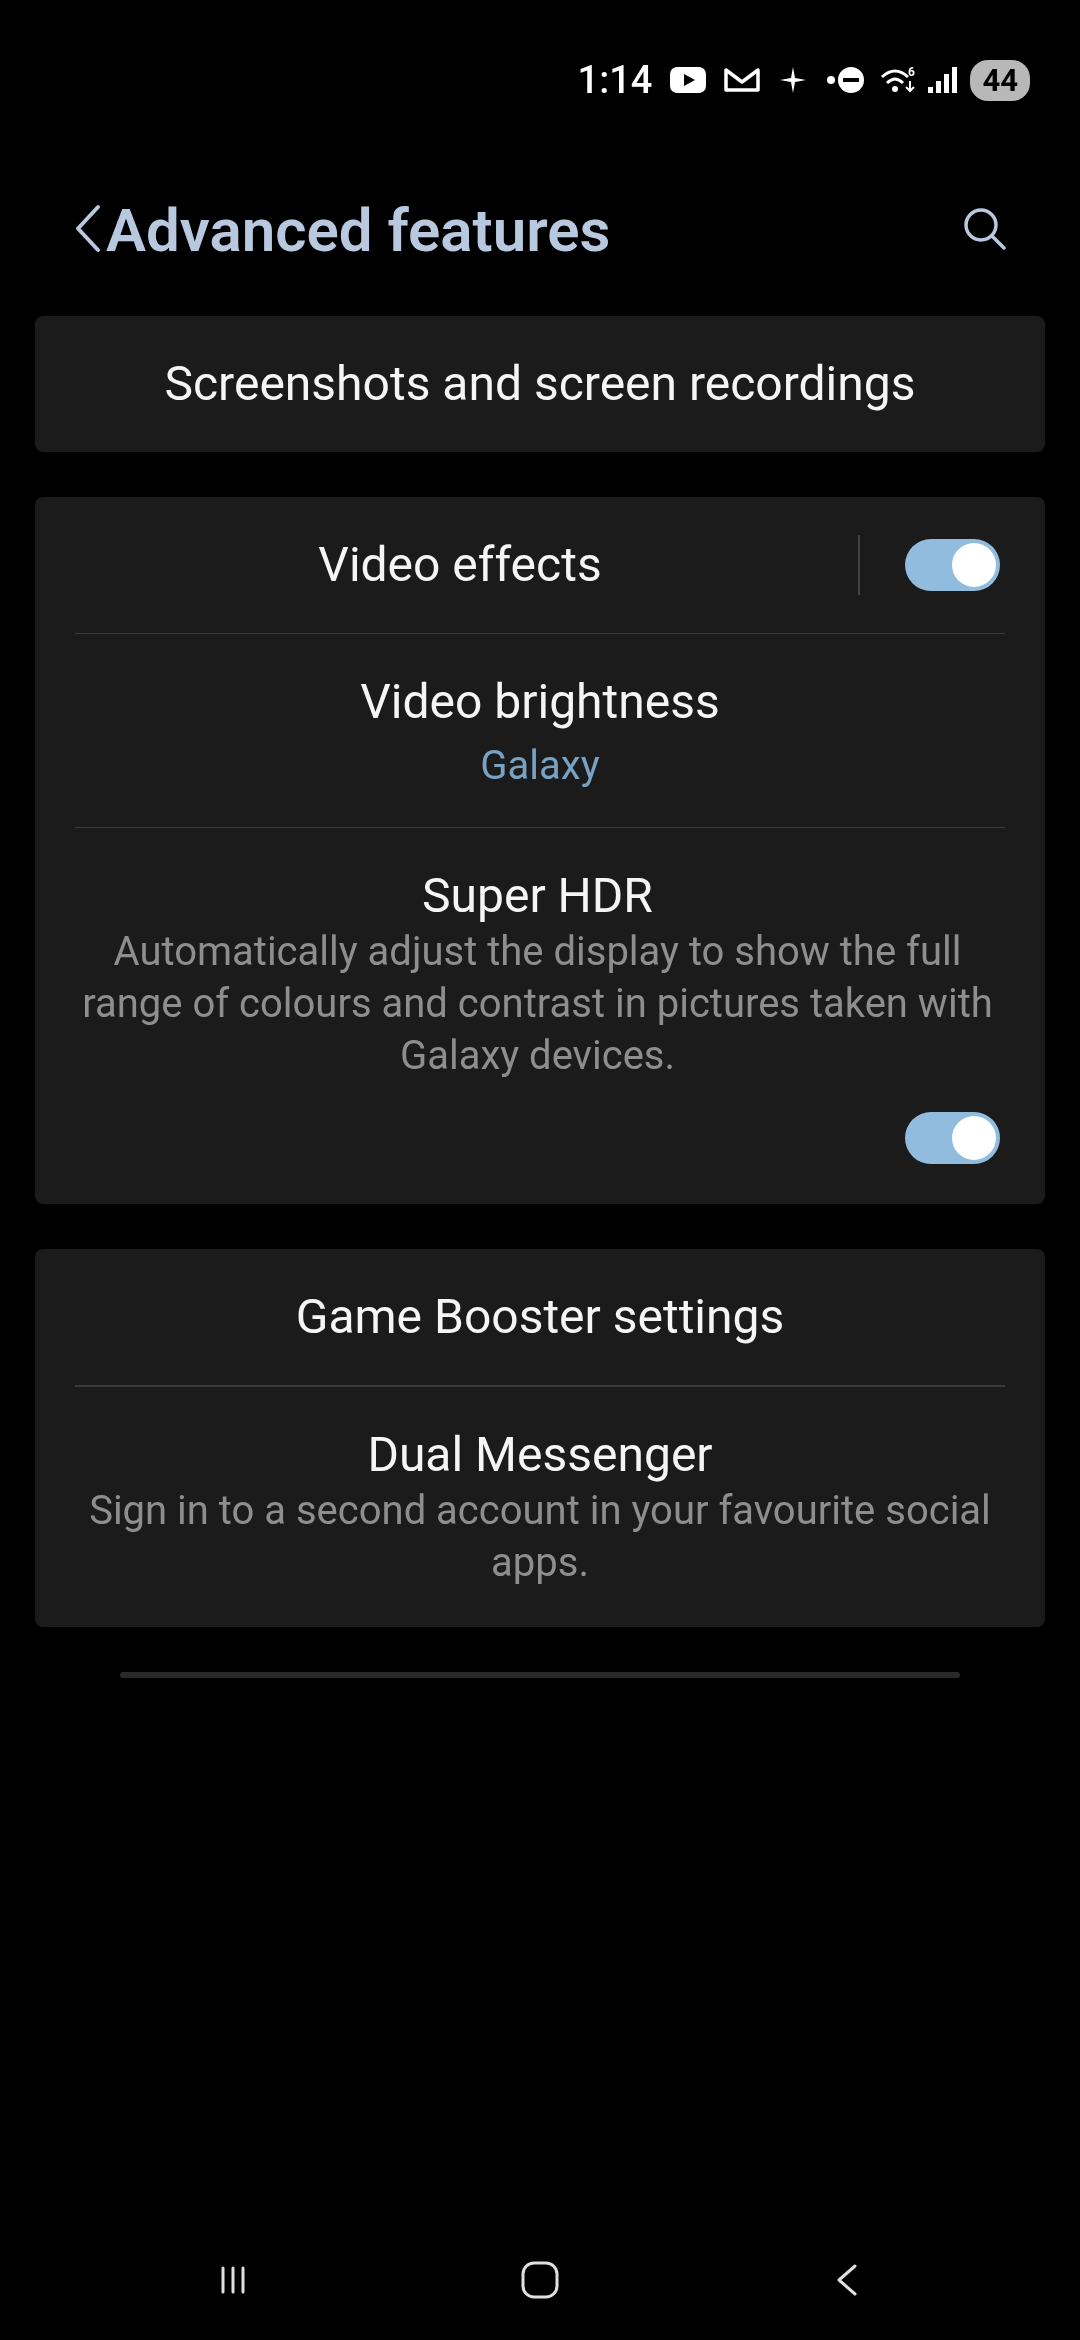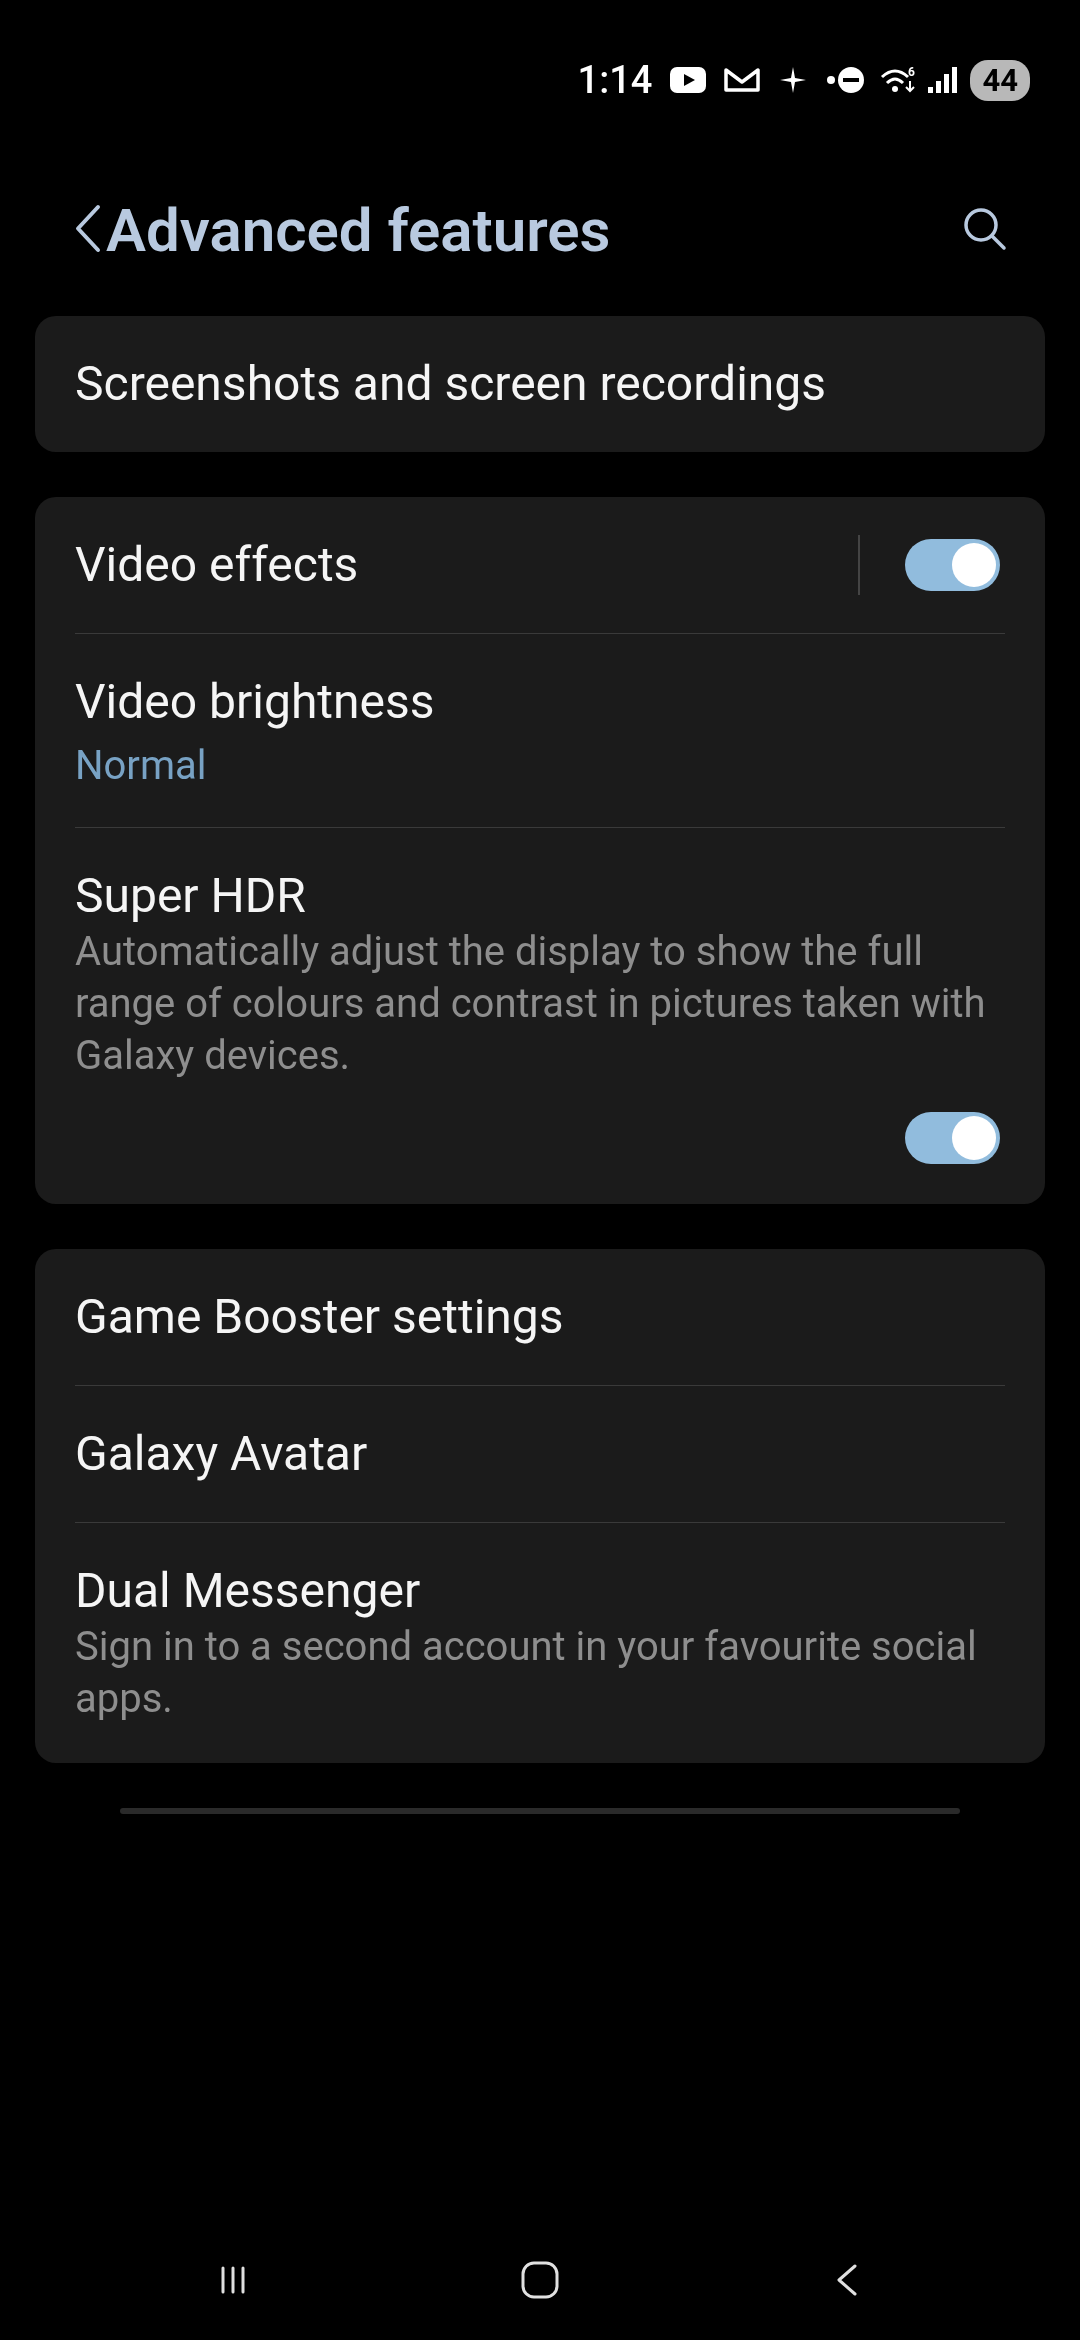--- a/index.html
+++ b/index.html
@@ -67,23 +67,24 @@
       font-weight: 600;
       color: #b8c9df;
     }
     .search-button {
       color: #b8c9df;
       cursor: pointer;
       margin-right: 20px;
     }
     .settings-card {
       background: #1b1b1b;
-      border-radius: 21px;
+      border-radius: 8px;
       margin: 0 35px 45px 35px;
       overflow: hidden;
+      text-align: center;
     }
     .settings-item {
       padding: 38px 40px;
       cursor: pointer;
     }
     .settings-item-with-toggle {
       display: flex;
       align-items: center;
       padding: 38px 45px 38px 40px;
       gap: 13px;
@@ -255,42 +256,39 @@
       <div class="settings-title">Video effects</div>
     </div>
     <div class="toggle-divider"></div>
     <div class="toggle">
       <div class="toggle-knob"></div>
     </div>
   </div>
   <div class="divider"></div>
   <div class="settings-item">
     <div class="settings-title">Video brightness</div>
-    <div class="settings-subtitle">Normal</div>
+    <div class="settings-subtitle">Galaxy</div>
   </div>
   <div class="divider"></div>
   <div class="super-hdr-item">
     <div class="settings-title">Super HDR</div>
     <div class="settings-description">Automatically adjust the display to show the full range of colours and contrast in pictures taken with Galaxy devices.</div>
   </div>
   <div class="super-hdr-toggle-row">
     <div class="toggle">
       <div class="toggle-knob"></div>
     </div>
   </div>
 </div>
 
 <div class="settings-card">
   <div class="settings-item">
     <div class="settings-title">Game Booster settings</div>
   </div>
   <div class="divider"></div>
-  <div class="settings-item">
-    <div class="settings-title">Galaxy Avatar</div>
-  </div>
   <div class="divider"></div>
   <div class="settings-item">
     <div class="settings-title">Dual Messenger</div>
     <div class="settings-description">Sign in to a second account in your favourite social apps.</div>
   </div>
 </div>
 
 <div class="scroll-indicator"></div>
 
 <div class="nav-bar">

